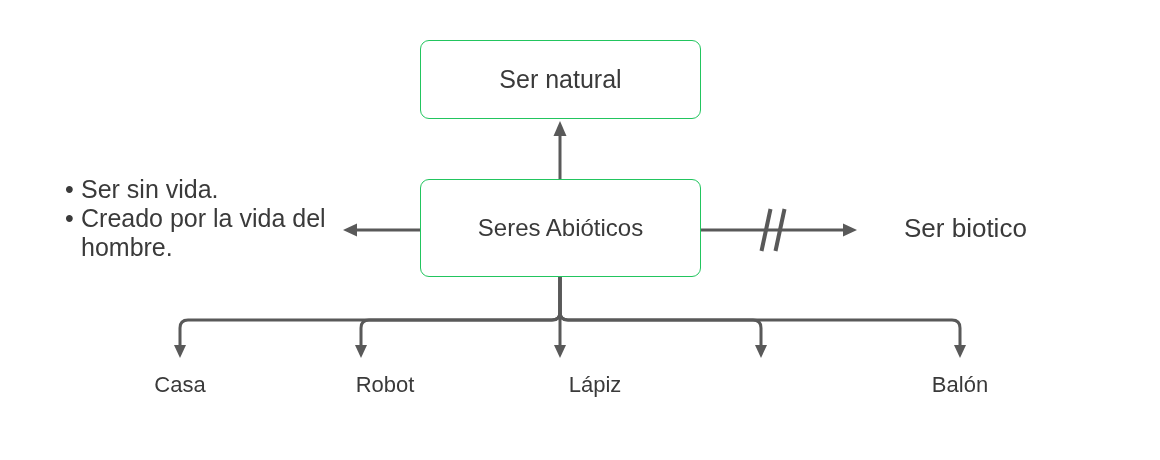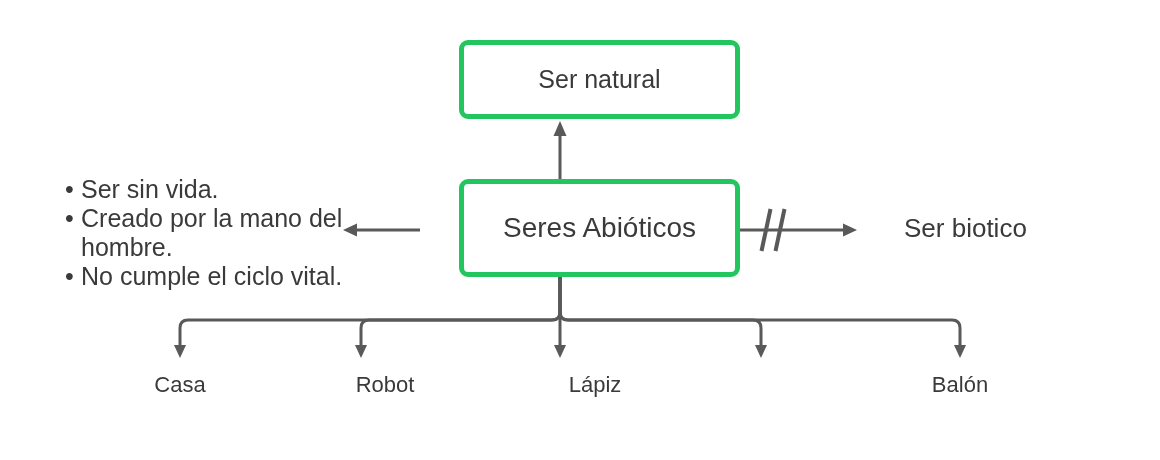--- a/index.html
+++ b/index.html
@@ -14,32 +14,31 @@
   }
   svg.connectors {
     position: absolute;
     left: 0; top: 0;
     width: 1160px; height: 460px;
   }
   .node-box {
     position: absolute;
     box-sizing: border-box;
     background: #ffffff;
-    border: 5px solid #22c55e;
+    border: 1px solid #22c55e;
     border-radius: 9px;
     display: flex;
     align-items: center;
     justify-content: center;
     text-align: left;
-    margin-left: 39px;
   }
   .node-box.top    { left: 420px; top: 40px;  width: 281px; height: 79px; }
   .node-box.center { left: 420px; top: 179px; width: 281px; height: 98px; }
   .node-box.top .label    { font-size: 25px; }
-  .node-box.center .label { font-size: 28px; }
+  .node-box.center .label { font-size: 24px; }
   .bullets {
     position: absolute;
     left: 53px; top: 163px;
     width: 300px;
     margin: 12px; padding: 0;
     list-style: none;
     font-size: 25px;
     line-height: 29px;
   }
   .bullets li {
@@ -117,22 +116,21 @@
   <div class="node-box top">
     <span class="label">Ser natural</span>
   </div>
 
   <div class="node-box center">
     <span class="label">Seres Abióticos</span>
   </div>
 
   <ul class="bullets">
     <li>Ser sin vida.</li>
-    <li>Creado por la mano del hombre.</li>
-    <li>No cumple el ciclo vital.</li>
+    <li>Creado por la vida del hombre.</li>
   </ul>
 
   <div class="side-label">Ser biotico</div>
 
   <div class="leaf-label l0">Casa</div>
   <div class="leaf-label l1">Robot</div>
   <div class="leaf-label l2">Lápiz</div>
   <div class="leaf-label l4">Balón</div>
 
 </div>

